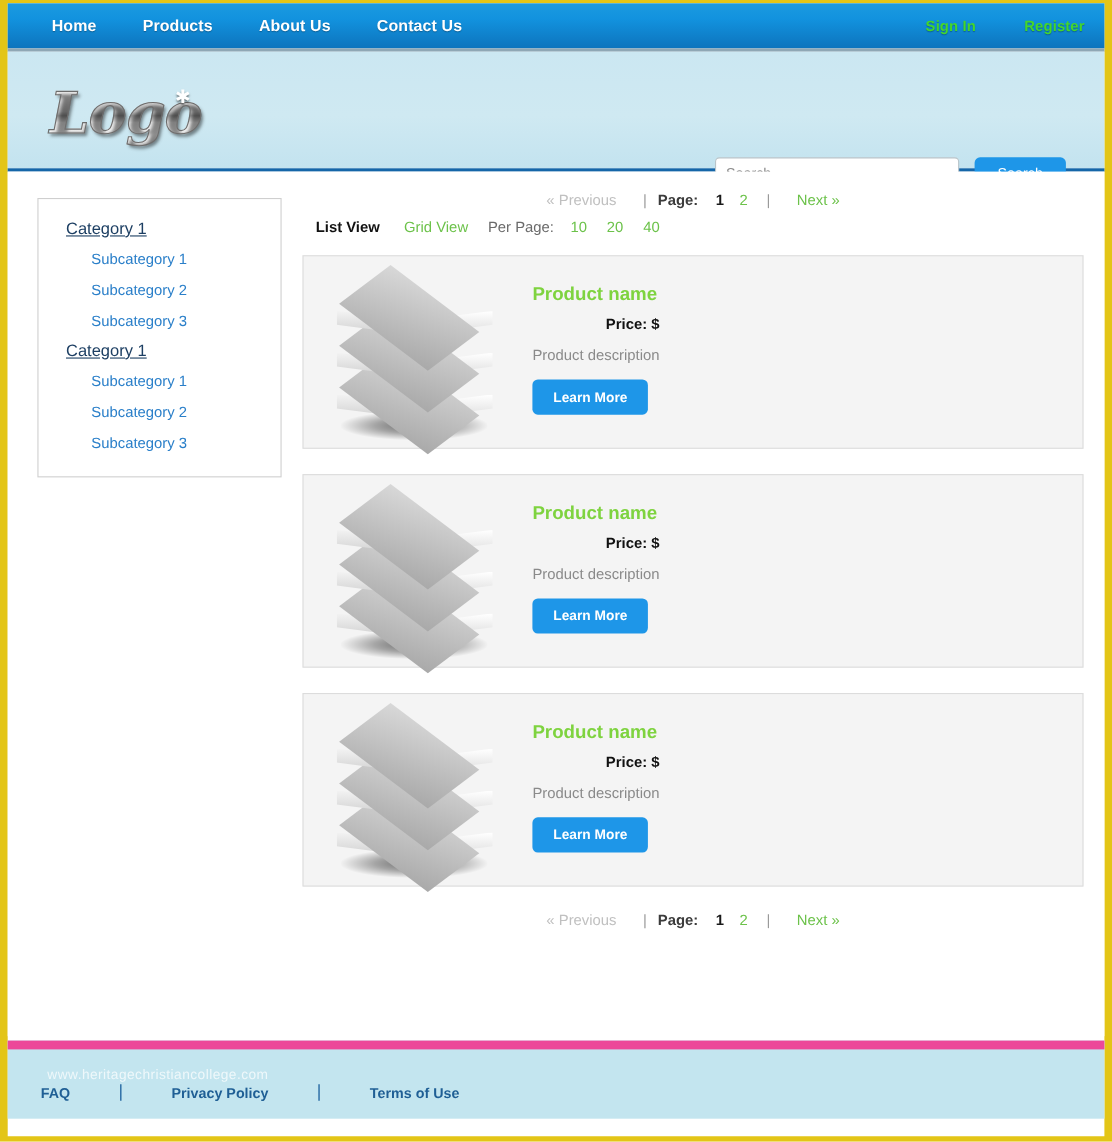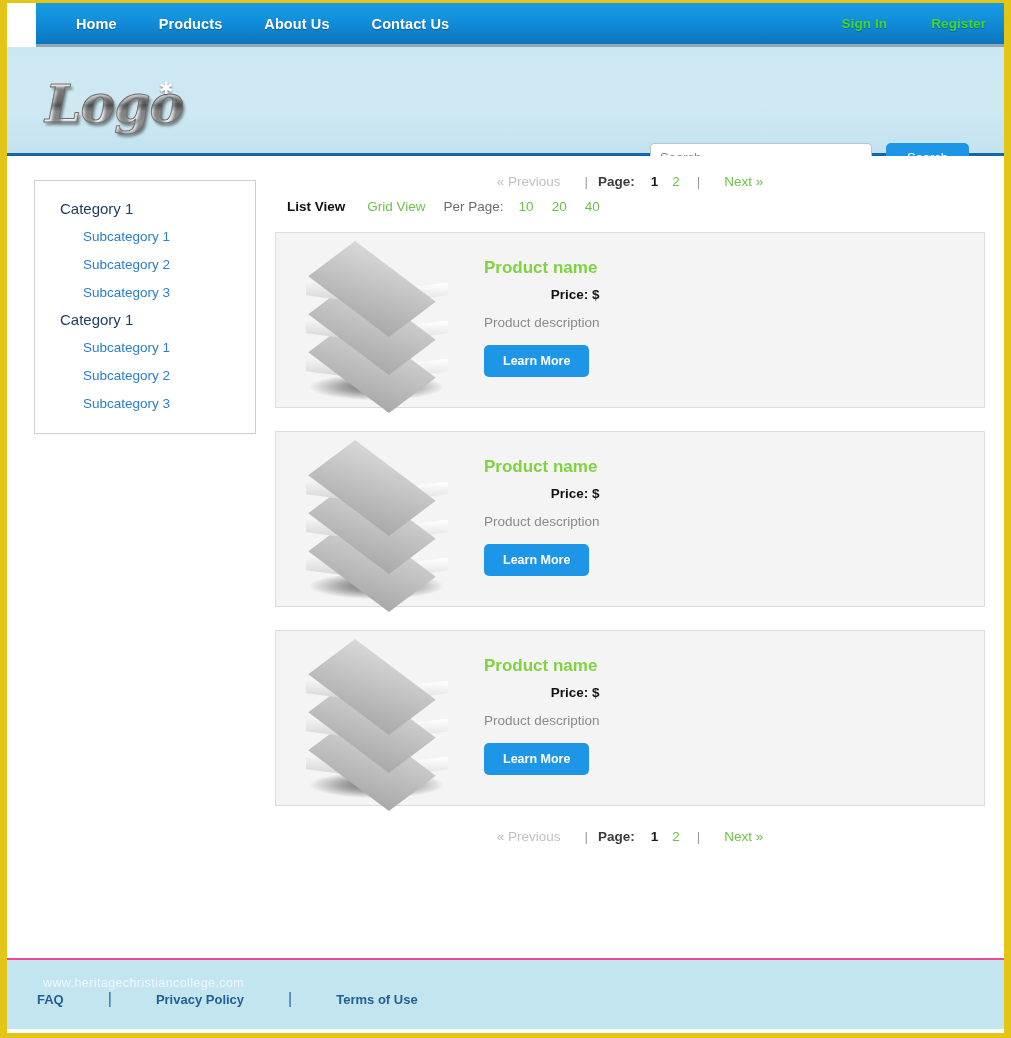--- a/index.html
+++ b/index.html
@@ -21,21 +21,20 @@
   }
 
   
   .topnav {
     height: 44px;
     background: linear-gradient(to bottom, #1b9ae0 0%, #1292de 35%, #0d74bd 100%);
     border-bottom: 3px solid #8fa7b5;
     display: flex; align-items: center;
     padding: 0 18px 0 40px;
     position: relative;
-    margin-left: 29px;
   }
   .topnav .links { display: flex; align-items: center; gap: 42px; }
   .topnav a {
     color: #ffffff; font-size: 14.5px; font-weight: bold;
     text-decoration: none; letter-spacing: .1px;
     text-shadow: 0 1px 1px rgba(0,0,0,.28);
   }
   .topnav .right { margin-left: auto; display: flex; align-items: center; gap: 44px; }
   .topnav .right a { color: #44d62c; font-weight: bold; font-size: 13.5px; }
 
@@ -93,20 +92,21 @@
 
   .sidebar {
     position: absolute; left: 27px; top: 24px;
     width: 222px;
     border: 1px solid #cfcfcf; background: #fff;
     padding: 14px 0 16px 0;
   }
   .cat {
     font-size: 15px; color: #1d3f63; font-weight: normal;
     padding: 5px 0 5px 25px;
+    text-decoration: underline;
   }
   .subcat { padding: 5px 0 5px 48px; }
   .subcat a { color: #2a7fc9; font-size: 13.5px; text-decoration: none; }
 
   .main { position: absolute; left: 268px; top: 18px; width: 710px; }
 
   .pager { text-align: center; color: #7c7c7c; font-size: 13.5px; }
   .pager .row1 { display: flex; justify-content: center; align-items: center; }
   .pager .row2 { display: flex; justify-content: flex-start; align-items: center; margin-top: 10px; }
   .pager a { text-decoration: none; }
@@ -163,24 +163,24 @@
     background: #1e96e8; color: #fff; cursor: pointer;
     font-family: "Liberation Sans", sans-serif;
     font-size: 12.5px; font-weight: bold;
     padding: 9px 19px;
   }
 
   .pager-bottom { margin-top: 6px; }
 
   
   .footer {
-    position: absolute; left: 0; right: 0; bottom: 4px;
+    position: absolute; left: 0; right: 0; bottom: 16px;
     height: 71px;
     background: #c3e5ef;
-    border-top: 2px solid #ec4899;
+    border-top: 8px solid #ec4899;
   }
   .footer .links {
     position: absolute; left: 30px; top: 30px;
     display: flex; align-items: center;
   }
   .footer a { color: #1f5f95; font-size: 13px; font-weight: bold; text-decoration: none; }
   .footer .divider { color: #2a6ca5; padding: 0 0 0 0; margin: 0 44px; }
   .watermark {
     position: absolute; left: 36px; top: 16px;
     color: rgba(255,255,255,.72);

